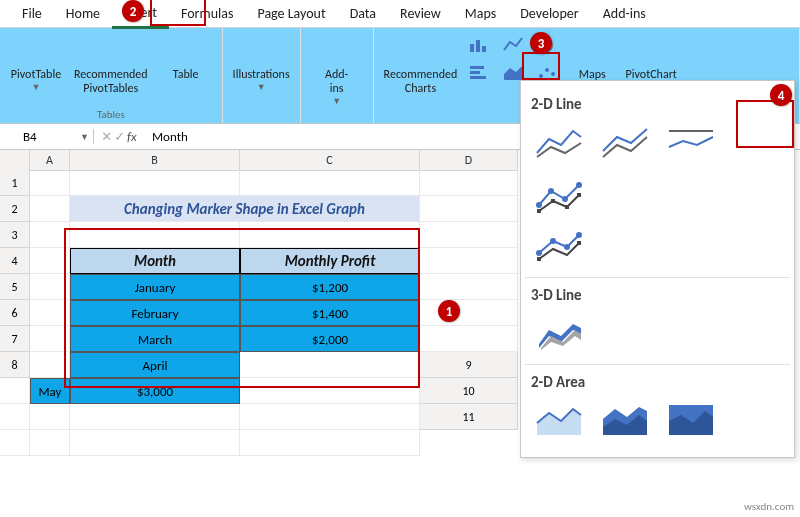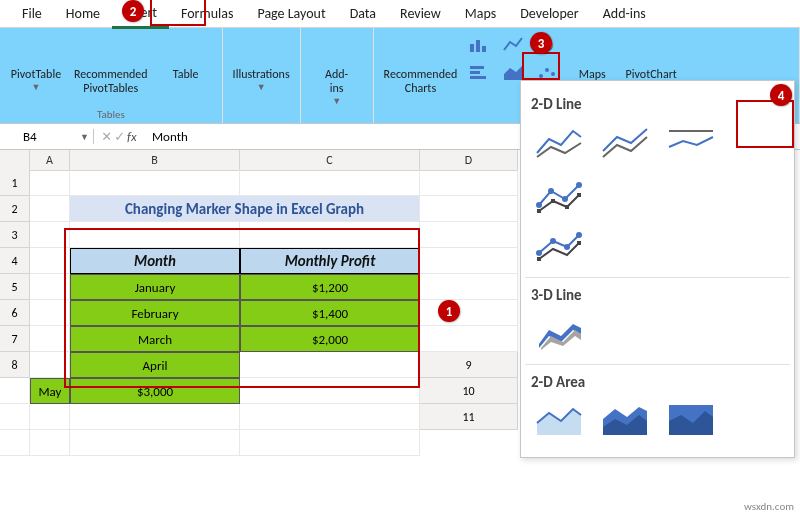--- a/index.html
+++ b/index.html
@@ -28,23 +28,23 @@
 .fval { flex:1; font-size:13px; padding-left:8px; }
 
 
 .sheet { position:relative; }
 .colhdrs { display:grid; grid-template-columns: 30px 40px 170px 180px 98px; height:20px; font-size:12px; color:#333; }
 .colhdrs div { border-right:1px solid #d4d4d4; border-bottom:1px solid #d4d4d4; background:#f3f2f1; text-align:center; line-height:20px;}
 .rows { display:grid; grid-template-columns: 30px 40px 170px 180px 98px; }
 .rh { border-right:1px solid #d4d4d4; border-bottom:1px solid #d4d4d4; background:#f3f2f1; text-align:center; font-size:12px; line-height:26px; height:26px;}
 .cell { border-right:1px solid #e8e8e8; border-bottom:1px solid #e8e8e8; height:26px; font-size:13px; display:flex; align-items:center; justify-content:center;}
 
-.title-cell { font-weight:bold; color:#2f5496; background:#dae3f3; justify-content:center; font-size:15px;text-align:right; }
+.title-cell { font-style:italic; font-weight:bold; color:#2f5496; background:#dae3f3; justify-content:center; font-size:15px;text-align:right; }
 .hdr-cell { font-style:italic; font-weight:bold; background:#bdd7ee; border:1px solid #000; justify-content:center; font-size:15px; color:#111;}
-.data-cell { background:#84cc16; border:1px solid #555; }
+.data-cell { background:#0ea5e9; border:1px solid #555; }
 
 
 .chart-menu { position:absolute; left:520px; top:80px; width:275px; background:#fff; border:1px solid #c6c6c6; box-shadow:2px 2px 6px rgba(0,0,0,0.15); padding:6px 8px 10px 8px; font-size:13px; z-index:10;}
 .chart-menu h4 { font-size:15px; font-weight:bold; color:#444; margin:8px 0 6px 2px; }
 .thumb-row { display:flex; gap:14px; flex-wrap:wrap; padding:2px 4px 8px 4px;}
 .thumb { width:52px; height:40px; display:flex; align-items:center; justify-content:center; position:relative;}
 .thumb svg { width:48px; height:36px; }
 .sep { border-top:1px solid #e1e1e1; margin:4px -4px; }
 
 

